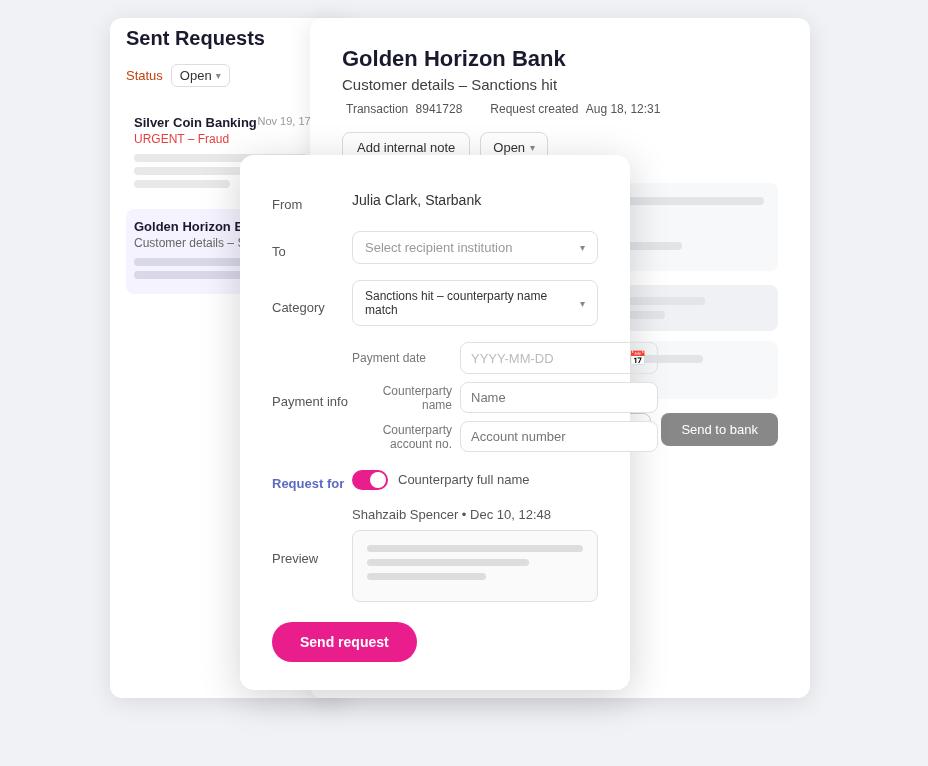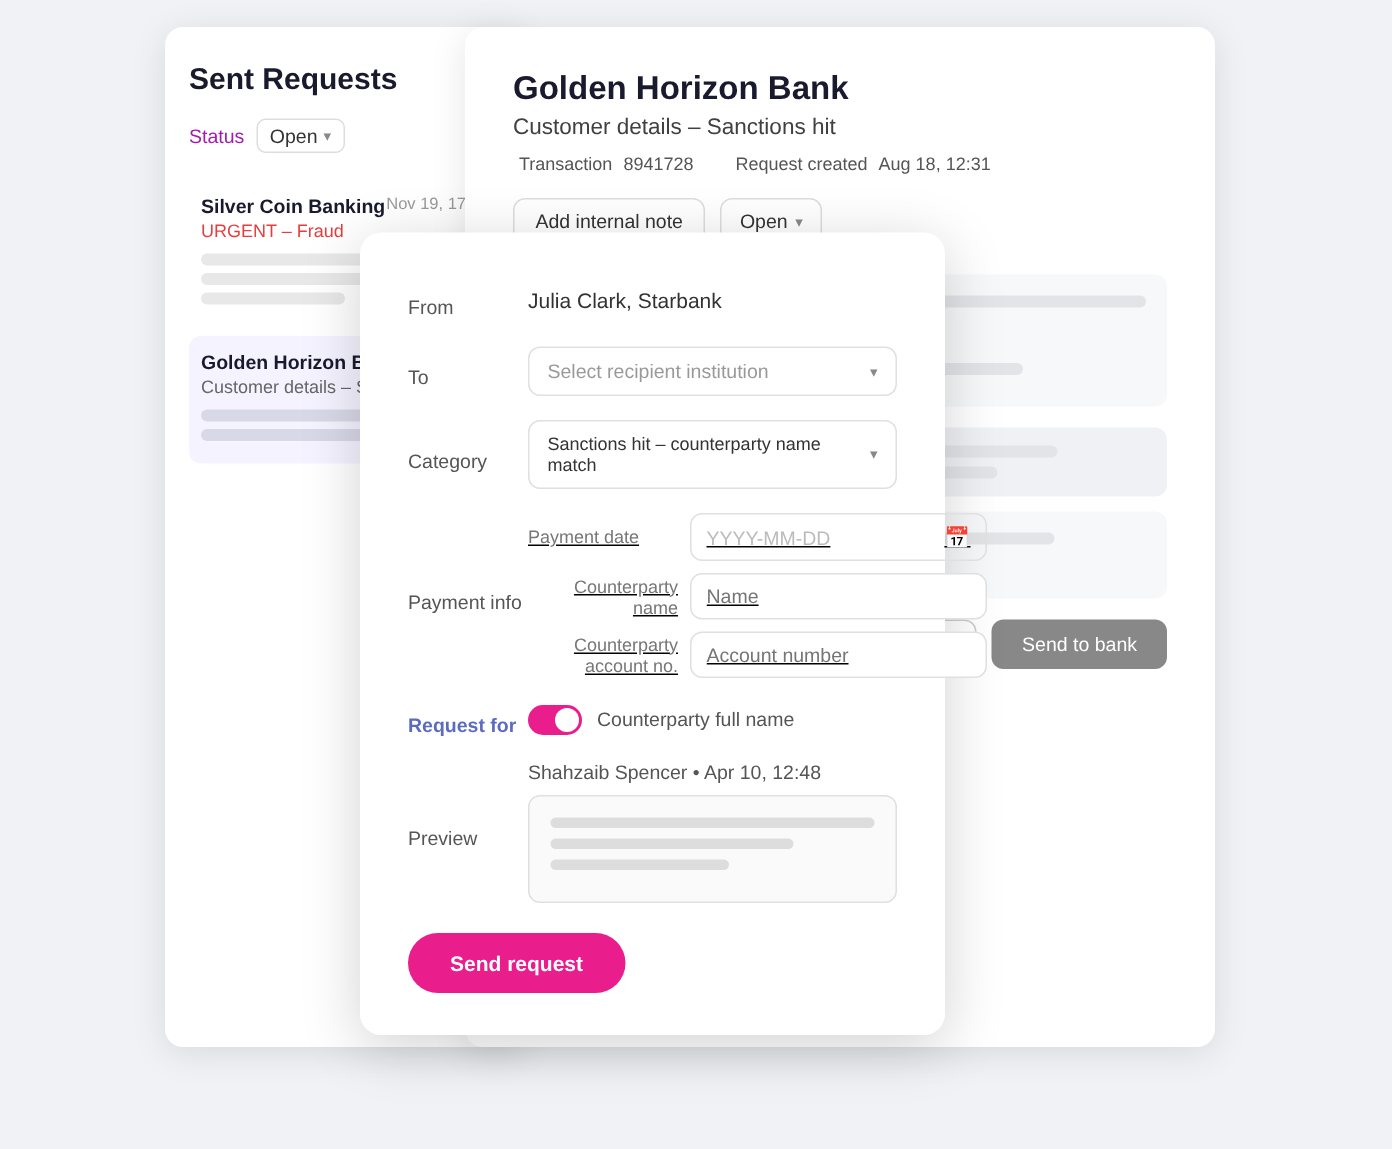--- a/index.html
+++ b/index.html
@@ -18,26 +18,26 @@
     
     .panel-sent {
       position: absolute;
       left: 110px;
       top: 18px;
       width: 240px;
       height: 680px;
       background: #fff;
       border-radius: 12px;
       box-shadow: 0 4px 24px rgba(0,0,0,0.10);
-      padding: 24px 16px;
+      padding: 9px 16px;
       z-index: 1;
     }
     .panel-sent h2 { font-size: 20px; font-weight: 700; color: #1a1a2e; margin-bottom: 14px; }
     .status-row { display: flex; align-items: center; gap: 8px; margin-bottom: 18px; }
-    .status-label { font-size: 13px; color: #a21caf; }
+    .status-label { font-size: 13px; color: #c2410c; }
     .status-select {
       display: flex; align-items: center; gap: 4px;
       border: 1px solid #ddd; border-radius: 6px;
       padding: 3px 8px; font-size: 13px; color: #333; cursor: pointer;
       background: #fff;
     }
     .chevron-icon { font-size: 10px; color: #888; }
 
     .list-item {
       padding: 10px 8px;
@@ -142,21 +142,21 @@
     .form-value { font-size: 14px; color: #333; padding: 7px 0; }
 
     .select-box {
       display: flex; align-items: center; justify-content: space-between;
       border: 1.5px solid #e0e0e0; border-radius: 8px;
       padding: 8px 12px; font-size: 13px; color: #999;
       cursor: pointer; background: #fff;
     }
     .select-box.filled { color: #333; }
 
-    .payment-info-group { display: flex; flex-direction: column; gap: 8px; flex: 1; text-decoration: underline; }
+    .payment-info-group { display: flex; flex-direction: column; gap: 8px; flex: 1; }
     .payment-date-row { display: flex; align-items: center; gap: 8px; }
     .payment-date-label { font-size: 12px; color: #777; width: 100px; }
     .payment-date-input {
       flex: 1; border: 1.5px solid #e0e0e0; border-radius: 8px;
       padding: 7px 10px; font-size: 13px; color: #bbb;
       display: flex; align-items: center; justify-content: space-between;
     }
     .cp-row { display: flex; align-items: center; gap: 8px; }
     .cp-label { font-size: 12px; color: #777; width: 100px; text-align: right; }
     .cp-input {
@@ -354,21 +354,21 @@
           <div class="toggle-knob"></div>
         </div>
         <span class="toggle-label">Counterparty full name</span>
       </div>
     </div>
   </div>
 
   <div class="form-row">
     <div class="form-label">Preview</div>
     <div class="preview-section">
-      <div class="preview-author">Shahzaib Spencer • Apr 10, 12:48</div>
+      <div class="preview-author">Shahzaib Spencer • Dec 10, 12:48</div>
       <div class="preview-box">
         <div class="preview-line"></div>
         <div class="preview-line medium"></div>
         <div class="preview-line short"></div>
       </div>
     </div>
   </div>
 
   <div class="modal-footer">
     <button class="btn-send-request">Send request</button>

